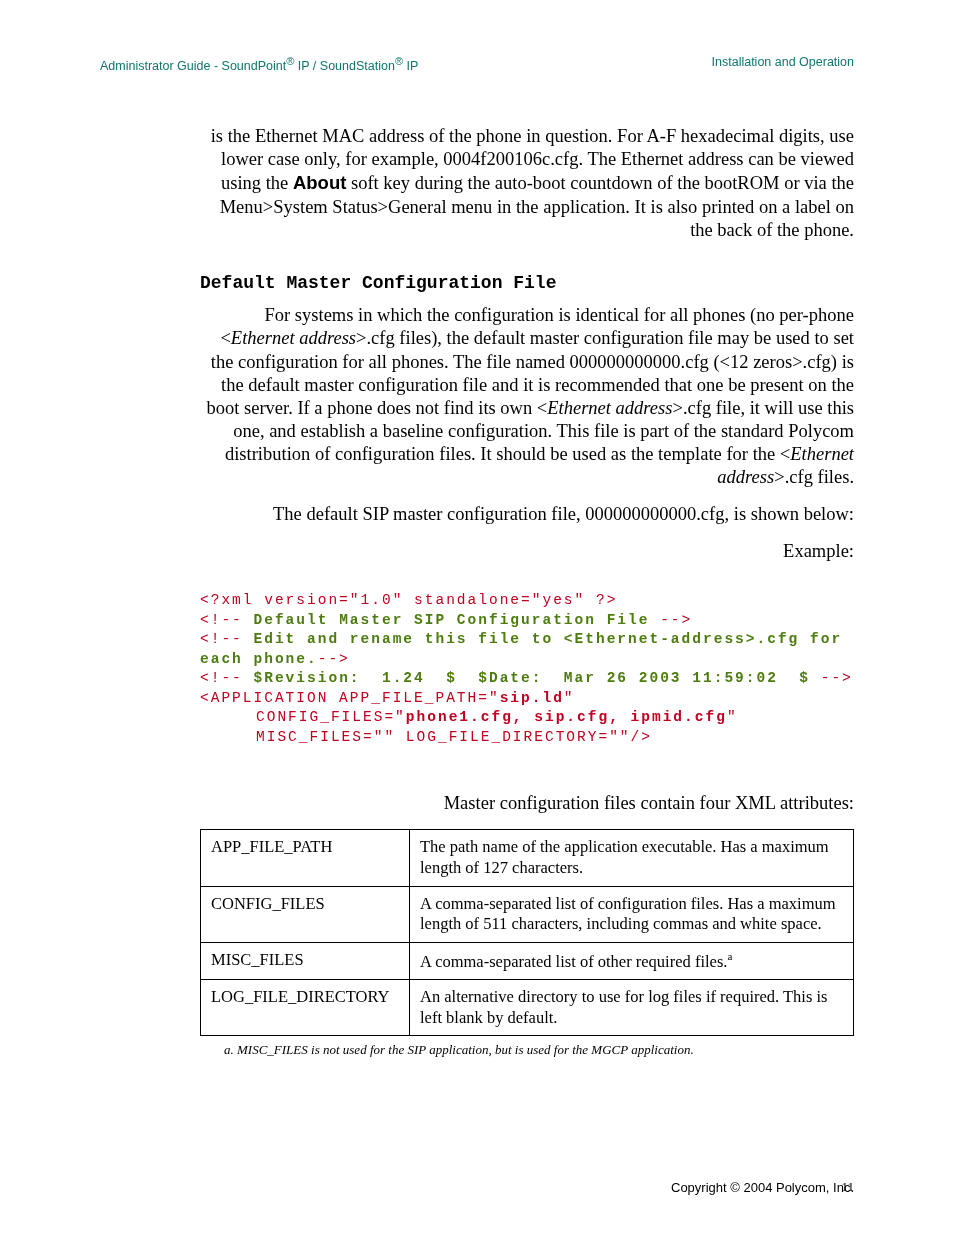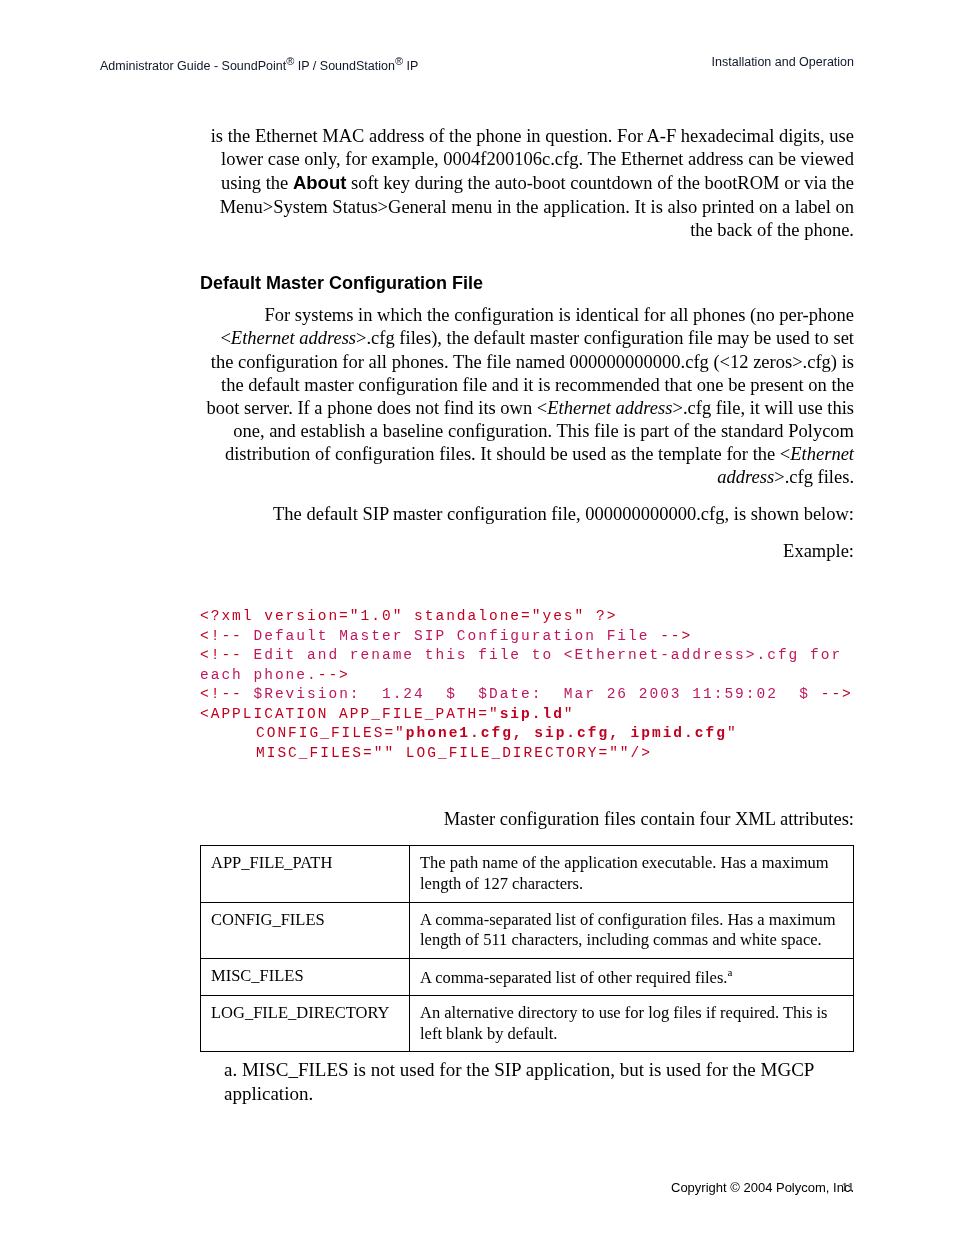--- a/index.html
+++ b/index.html
@@ -14,74 +14,75 @@
     height: 1235px;
     position: relative;
     box-sizing: border-box;
     padding: 55px 100px 40px 100px;
   }
   .header {
     display: flex;
     justify-content: space-between;
     font-family: Arial, Helvetica, sans-serif;
     font-size: 12.5px;
-    color: #0f172a;
+    color: #0f766e;
     margin-bottom: 52px;
   }
   .content {
     margin-left: 100px;
     font-size: 18.5px;
     line-height: 1.25;
   }
   .para {
     margin: 0 0 14px 0;
     text-align: right;
   }
   .bold-sans {
     font-family: Arial, Helvetica, sans-serif;
     font-weight: bold;
   }
   .italic { font-style: italic; }
   h2.section {
-    font-family: Liberation Sans, sans-serif;
+    font-family: Liberation Mono, monospace;
     font-weight: bold;
     font-size: 18px;
     margin: 30px 0 10px 0;
   }
   .code {
     font-family: "Courier New", Courier, monospace;
     font-size: 14.5px;
     letter-spacing: 2px;
     line-height: 1.35;
     margin: 6px 0 6px 0;
     white-space: pre-wrap;
   }
   .code .red { color: #c00020; }
-  .code .grey { color: #be185d; }
+  .code .grey { color: #4d7c0f; font-weight: bold; }
   .code strong { font-weight: bold; }
   .code .indent { padding-left: 56px; display: inline-block; }
   table.attrs {
     border-collapse: collapse;
     width: 100%;
     margin-top: 6px;
     font-size: 16.5px;
   }
   table.attrs td {
     border: 1px solid #000;
     padding: 7px 10px 7px 10px;
     vertical-align: top;
     line-height: 1.25;
   }
   table.attrs td.name {
     width: 188px;
   }
   .sup { font-size: 11px; vertical-align: super; }
   .footnote {
-    font-size: 19px;
+    font-size: 13px;
     margin: 6px 0 15px 24px;
+    font-style: italic;
   }
   .footer {
     position: absolute;
     bottom: 40px;
     left: 100px;
     right: 100px;
     font-family: Arial, Helvetica, sans-serif;
     font-size: 13px;
     text-align: right;
   }
@@ -112,21 +113,21 @@
     </p>
 
     <h2 class="section">Default Master Configuration File</h2>
 
     <p class="para">
       <span>For systems in which the configuration is identical for all phones (no per-phone &lt;</span><span class="italic">Ethernet address</span><span>&gt;.cfg files), the default master configuration file may be used to set the configuration for all phones.  The file named 000000000000.cfg (&lt;12 zeros&gt;.cfg) is the default master configuration file and it is recommended that one be present on the boot server.  If a phone does not find its own &lt;</span><span class="italic">Ethernet address</span><span>&gt;.cfg file, it will use this one, and establish a baseline configuration.  This file is part of the standard Polycom distribution of configuration files.  It should be used as the template for the &lt;</span><span class="italic">Ethernet address</span><span>&gt;.cfg files.</span>
     </p>
 
     <p class="para">The default SIP master configuration file, 000000000000.cfg, is shown below:</p>
 
-    <p class="para" style="margin-bottom:24px">Example:</p>
+    <p class="para" style="margin-bottom:8px">Example:</p>
 
     <div class="code">
 <span class="red">&lt;?xml version="1.0" standalone="yes" ?&gt;</span>
 <span><span class="red">&lt;!-- </span><span class="grey">Default Master SIP Configuration File</span><span class="red"> --&gt;</span></span>
 <span><span class="red">&lt;!-- </span><span class="grey">Edit and rename this file to &lt;Ethernet-address&gt;.cfg for each phone.</span><span class="red">--&gt;</span></span>
 <span><span class="red">&lt;!-- </span><span class="grey">$Revision:  1.24  $  $Date:  Mar 26 2003 11:59:02  $</span><span class="red"> --&gt;</span></span>
 <span><span class="red">&lt;APPLICATION APP_FILE_PATH="</span><strong class="red">sip.ld</strong><span class="red">"</span></span>
 <span class="indent"><span class="red">CONFIG_FILES="</span><strong class="red">phone1.cfg, sip.cfg, ipmid.cfg</strong><span class="red">"</span></span>
 <span class="indent red">MISC_FILES="" LOG_FILE_DIRECTORY=""/&gt;</span>
     </div>

